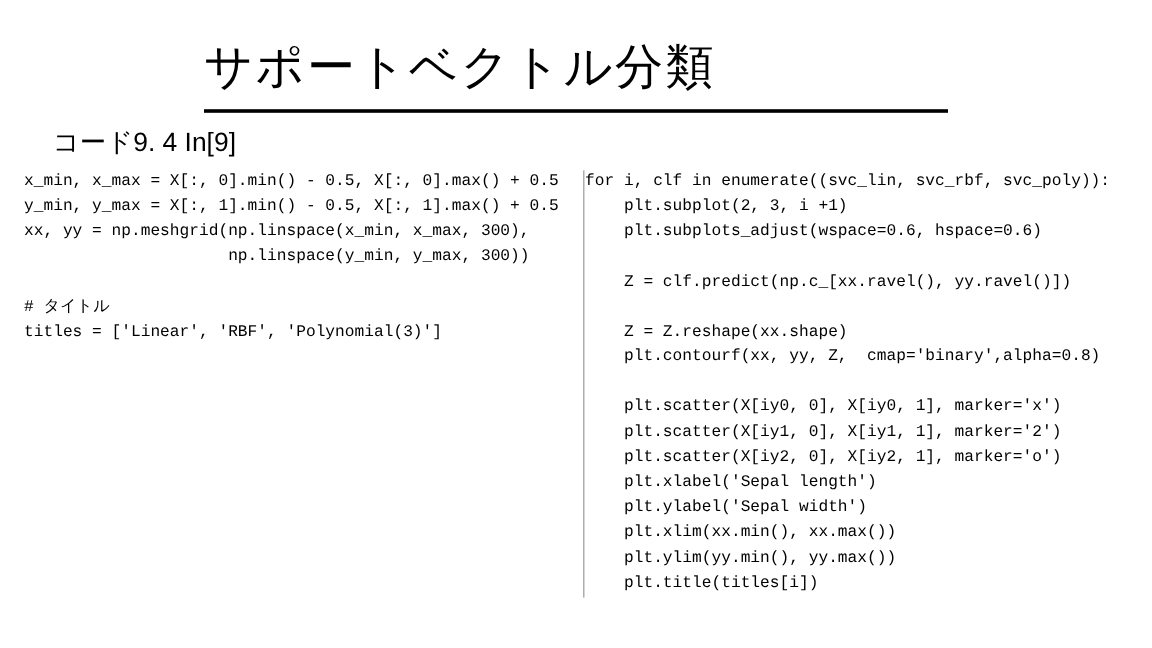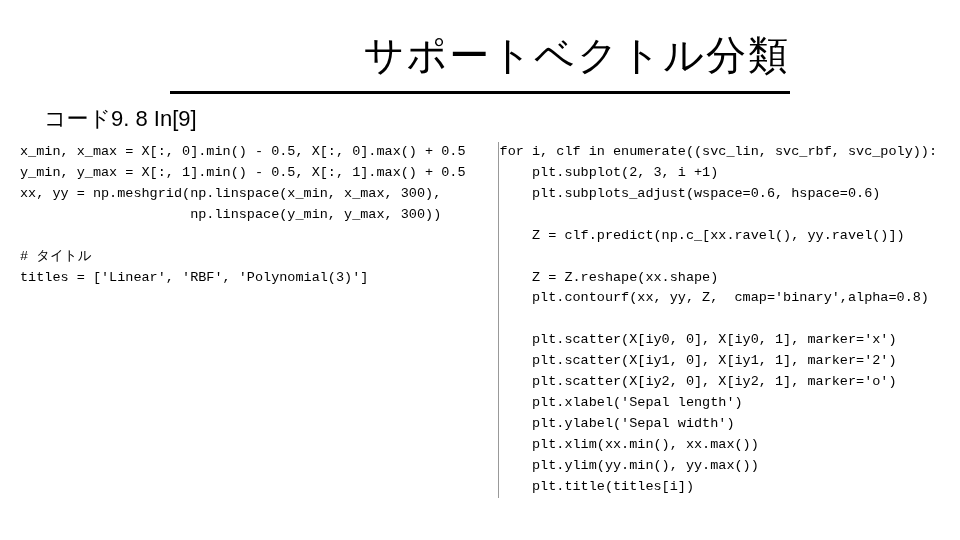--- a/index.html
+++ b/index.html
@@ -1,39 +1,39 @@
 <!DOCTYPE html>
 <html><head>
 <meta charset="utf-8">
 <style>
   * { box-sizing: border-box; margin: 0; padding: 0; }
   html, body { width: 960px; height: 540px; background: #fff; font-family: "Hiragino Kaku Gothic ProN", "Yu Gothic", Meiryo, sans-serif; color: #000; }
   .page { width: 960px; height: 540px; position: relative; padding: 28px 18px 18px 18px; }
   .title {
     font-size: 40px;
-    text-align: right;
+    text-align: left;
     border-bottom: 3px solid #000;
     padding-bottom: 8px;
     margin: 0 auto 10px auto;
     width: 620px;
     letter-spacing: 2px;
     font-weight: 400;
   }
   .subtitle { font-size: 22px; margin-left: 26px; margin-bottom: 8px; }
-  .cols { display: flex; flex-direction: row; gap: 26px; padding: 0 2px; }
+  .cols { display: flex; flex-direction: row; gap: 14px; padding: 0 2px; }
   .col { font-family: "Courier New", Courier, monospace; font-size: 13.5px; line-height: 1.55; white-space: pre; }
   .col-left { flex: 0 0 auto; padding-right: 6px; }
   .col-right { flex: 0 0 auto; border-left: 1px solid #999; padding-left: 1px; }
 </style>
 </head>
 <body>
 
 <div class="page">
   <h1 class="title">サポートベクトル分類</h1>
-  <div class="subtitle">コード9. 8 In[9]</div>
+  <div class="subtitle">コード9. 4 In[9]</div>
   <div class="cols">
     <pre class="col col-left">x_min, x_max = X[:, 0].min() - 0.5, X[:, 0].max() + 0.5
 y_min, y_max = X[:, 1].min() - 0.5, X[:, 1].max() + 0.5
 xx, yy = np.meshgrid(np.linspace(x_min, x_max, 300),
                      np.linspace(y_min, y_max, 300))
 
 # タイトル
 titles = ['Linear', 'RBF', 'Polynomial(3)']</pre>
     <pre class="col col-right">for i, clf in enumerate((svc_lin, svc_rbf, svc_poly)):
     plt.subplot(2, 3, i +1)

